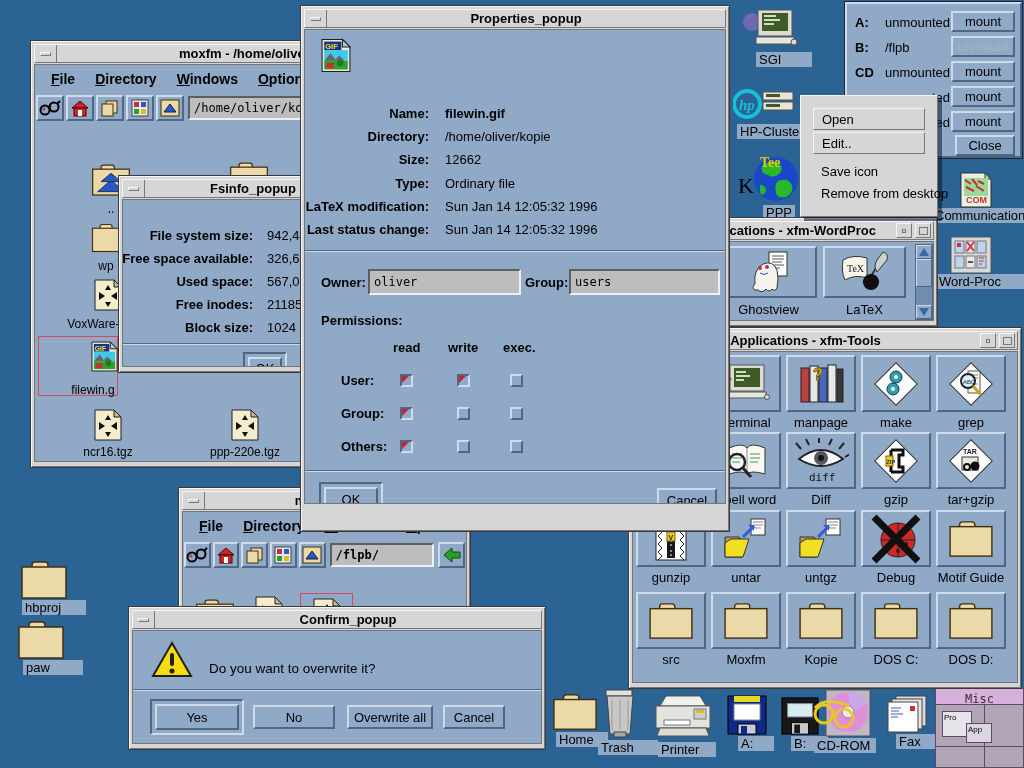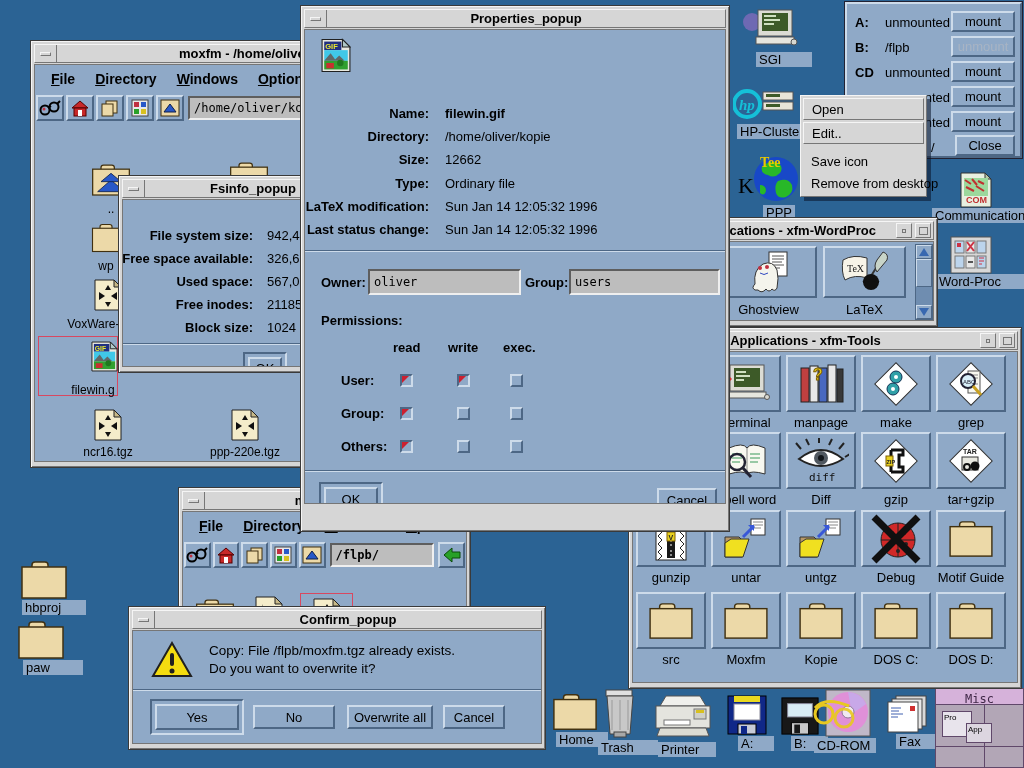--- a/index.html
+++ b/index.html
@@ -481,21 +481,20 @@
         <i></i>
       </div>
     <div class="title">Confirm_popup</div>
   </div>
   <div class="client" style="height:114px;">
     <svg class="abs" style="left:18px;top:10px;" width="42" height="38" viewBox="0 0 42 38">
       <path d="M21 2 L40 35 L2 35z" fill="#f4dc10" stroke="#202020" stroke-width="2"></path>
       <rect x="19" y="12" width="4" height="13" rx="2" fill="#202020"></rect>
       <circle cx="21" cy="30" r="2.5" fill="#202020"></circle>
     </svg>
-    <div class="pvalue" style="left:76px;top:12px;font-size:13.5px;">Copy: File /flpb/moxfm.tgz already exists.</div>
     <div class="pvalue" style="left:76px;top:30px;font-size:13.5px;">Do you want to overwrite it?</div>
     <div class="sepline" style="left:0;top:58px;width:412px;"></div>
     <div class="defring abs" style="left:17px;top:68px;width:94px;height:36px;">
       <div class="btn">Yes</div>
     </div>
     <div class="btn abs" style="left:120px;top:74px;width:82px;height:24px;">No</div>
     <div class="btn abs" style="left:214px;top:74px;width:86px;height:24px;">Overwrite all</div>
     <div class="btn abs" style="left:310px;top:74px;width:62px;height:24px;">Cancel</div>
   </div>
 </div>
@@ -760,21 +759,21 @@
   <div class="plabel" style="left:8px;top:86px;"></div>
   <div class="pvalue" style="left:38px;top:86px;">unmounted</div>
   <div class="btn abs" style="left:104px;top:82px;width:64px;height:21px;">mount</div>
   <div class="plabel" style="left:8px;top:111px;"></div>
   <div class="pvalue" style="left:38px;top:111px;">unmounted</div>
   <div class="btn abs" style="left:104px;top:107px;width:64px;height:21px;">mount</div>
   <div class="pvalue" style="left:84px;top:136px;">/</div>
   <div class="btn abs" style="left:108px;top:131px;width:60px;height:21px;">Close</div>
 </div>
 
-<div class="abs" style="left:800px;top:95px;width:127px;background:var(--chrome);border:1px solid;border-color:var(--chrome-hi) var(--chrome-lo) var(--chrome-lo) var(--chrome-hi);box-shadow:4px 4px 0 rgba(10,20,40,0.55);padding:2px;">
+<div class="abs" style="left:800px;top:95px;width:138px;background:var(--chrome);border:1px solid;border-color:var(--chrome-hi) var(--chrome-lo) var(--chrome-lo) var(--chrome-hi);box-shadow:4px 4px 0 rgba(10,20,40,0.55);padding:12px;">
   <div class="menuitem2 raised1">Open</div>
   <div class="menuitem2 raised1" style="margin-top:2px;">Edit..</div>
   <div style="height:6px;"></div>
   <div class="menuitem2">Save icon</div>
   <div class="menuitem2">Remove from desktop</div>
 </div>
 
 <div class="frame" style="left:300px;top:5px;width:430px;height:527px;">
   <div class="tbar">
     <div class="tdash">

